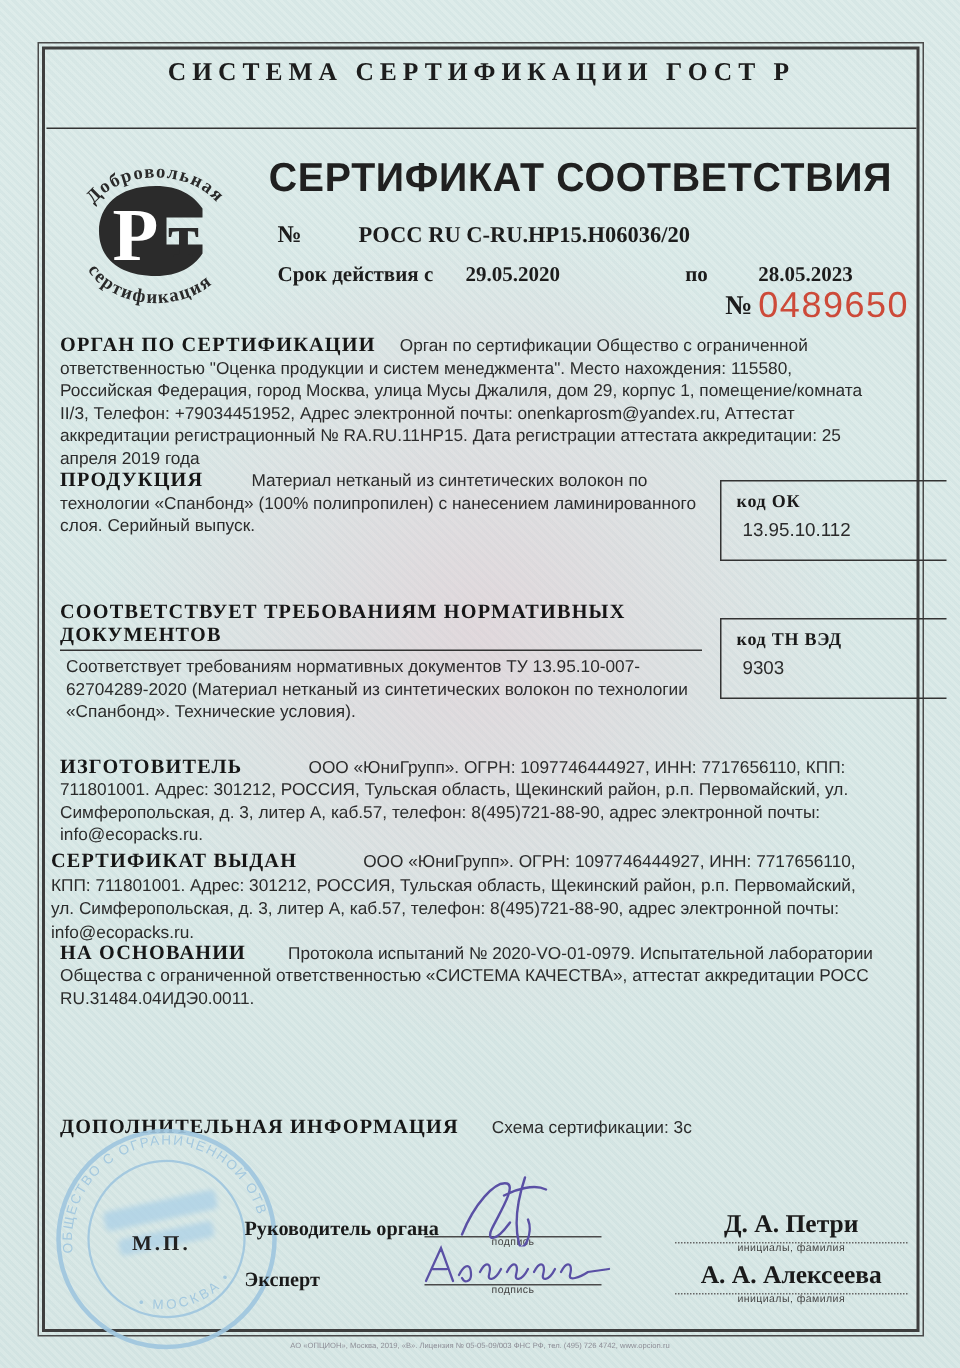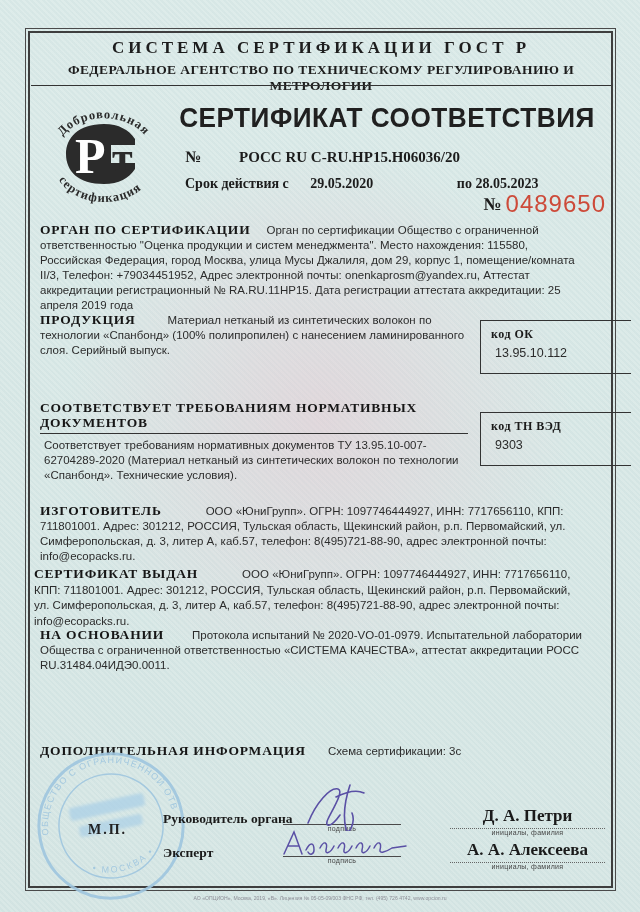--- a/index.html
+++ b/index.html
@@ -44,21 +44,20 @@
 </head>
 <body>
 
 <div class="page">
 
   <div class="frame-outer">
     <div class="frame-inner"></div>
   </div>
 
   <div class="abs hdr1">СИСТЕМА СЕРТИФИКАЦИИ ГОСТ Р</div>
-  <div class="abs hdr2">ФЕДЕРАЛЬНОЕ АГЕНТСТВО ПО ТЕХНИЧЕСКОМУ РЕГУЛИРОВАНИЮ И МЕТРОЛОГИИ</div>
   <div class="hline" style="top:85px;"></div>
 
   <svg class="abs" style="left:42px;top:98px;" width="124" height="112" viewBox="0 0 124 112">
     <defs>
       <path id="arcT" d="M16,46 A48,36 0 0 1 108,46"></path>
       <path id="arcB" d="M12,66 A50,38 0 0 0 112,66"></path>
     </defs>
     <text font-family="Liberation Serif, serif" font-size="12.5" font-weight="bold" fill="#2a2a2a" letter-spacing="1">
       <textPath href="#arcT" startOffset="8%">Добровольная</textPath>
     </text>
@@ -75,21 +74,21 @@
   <div class="abs title">СЕРТИФИКАТ СООТВЕТСТВИЯ</div>
 
   <div class="abs numline">
     <span class="no">№</span><span>РОСС RU C-RU.HP15.H06036/20</span>
   </div>
 
   <div class="abs termline">
     <span>Срок действия с</span>
     <span style="margin-left:18px;">29.05.2020</span>
     <span style="margin-left:80px;">по</span>
-    <span style="">28.05.2023</span>
+    <span style="margin-left:30px;">28.05.2023</span>
   </div>
 
   <div class="abs serial">
     <span class="no">№</span><span class="digits">0489650</span>
   </div>
 
   <div class="abs para" style="left:40px;width:545px;top:222px;">
     <span class="seclabel" style="margin-right:16px;">ОРГАН ПО СЕРТИФИКАЦИИ</span><span>Орган по сертификации Общество с ограниченной ответственностью "Оценка продукции и систем менеджмента". Место нахождения: 115580, Российская Федерация, город Москва, улица Мусы Джалиля, дом 29, корпус 1, помещение/комната II/3, Телефон: +79034451952, Адрес электронной почты: onenkaprosm@yandex.ru, Аттестат аккредитации регистрационный № RA.RU.11НР15. Дата регистрации аттестата аккредитации: 25 апреля 2019 года</span>
   </div>
 

